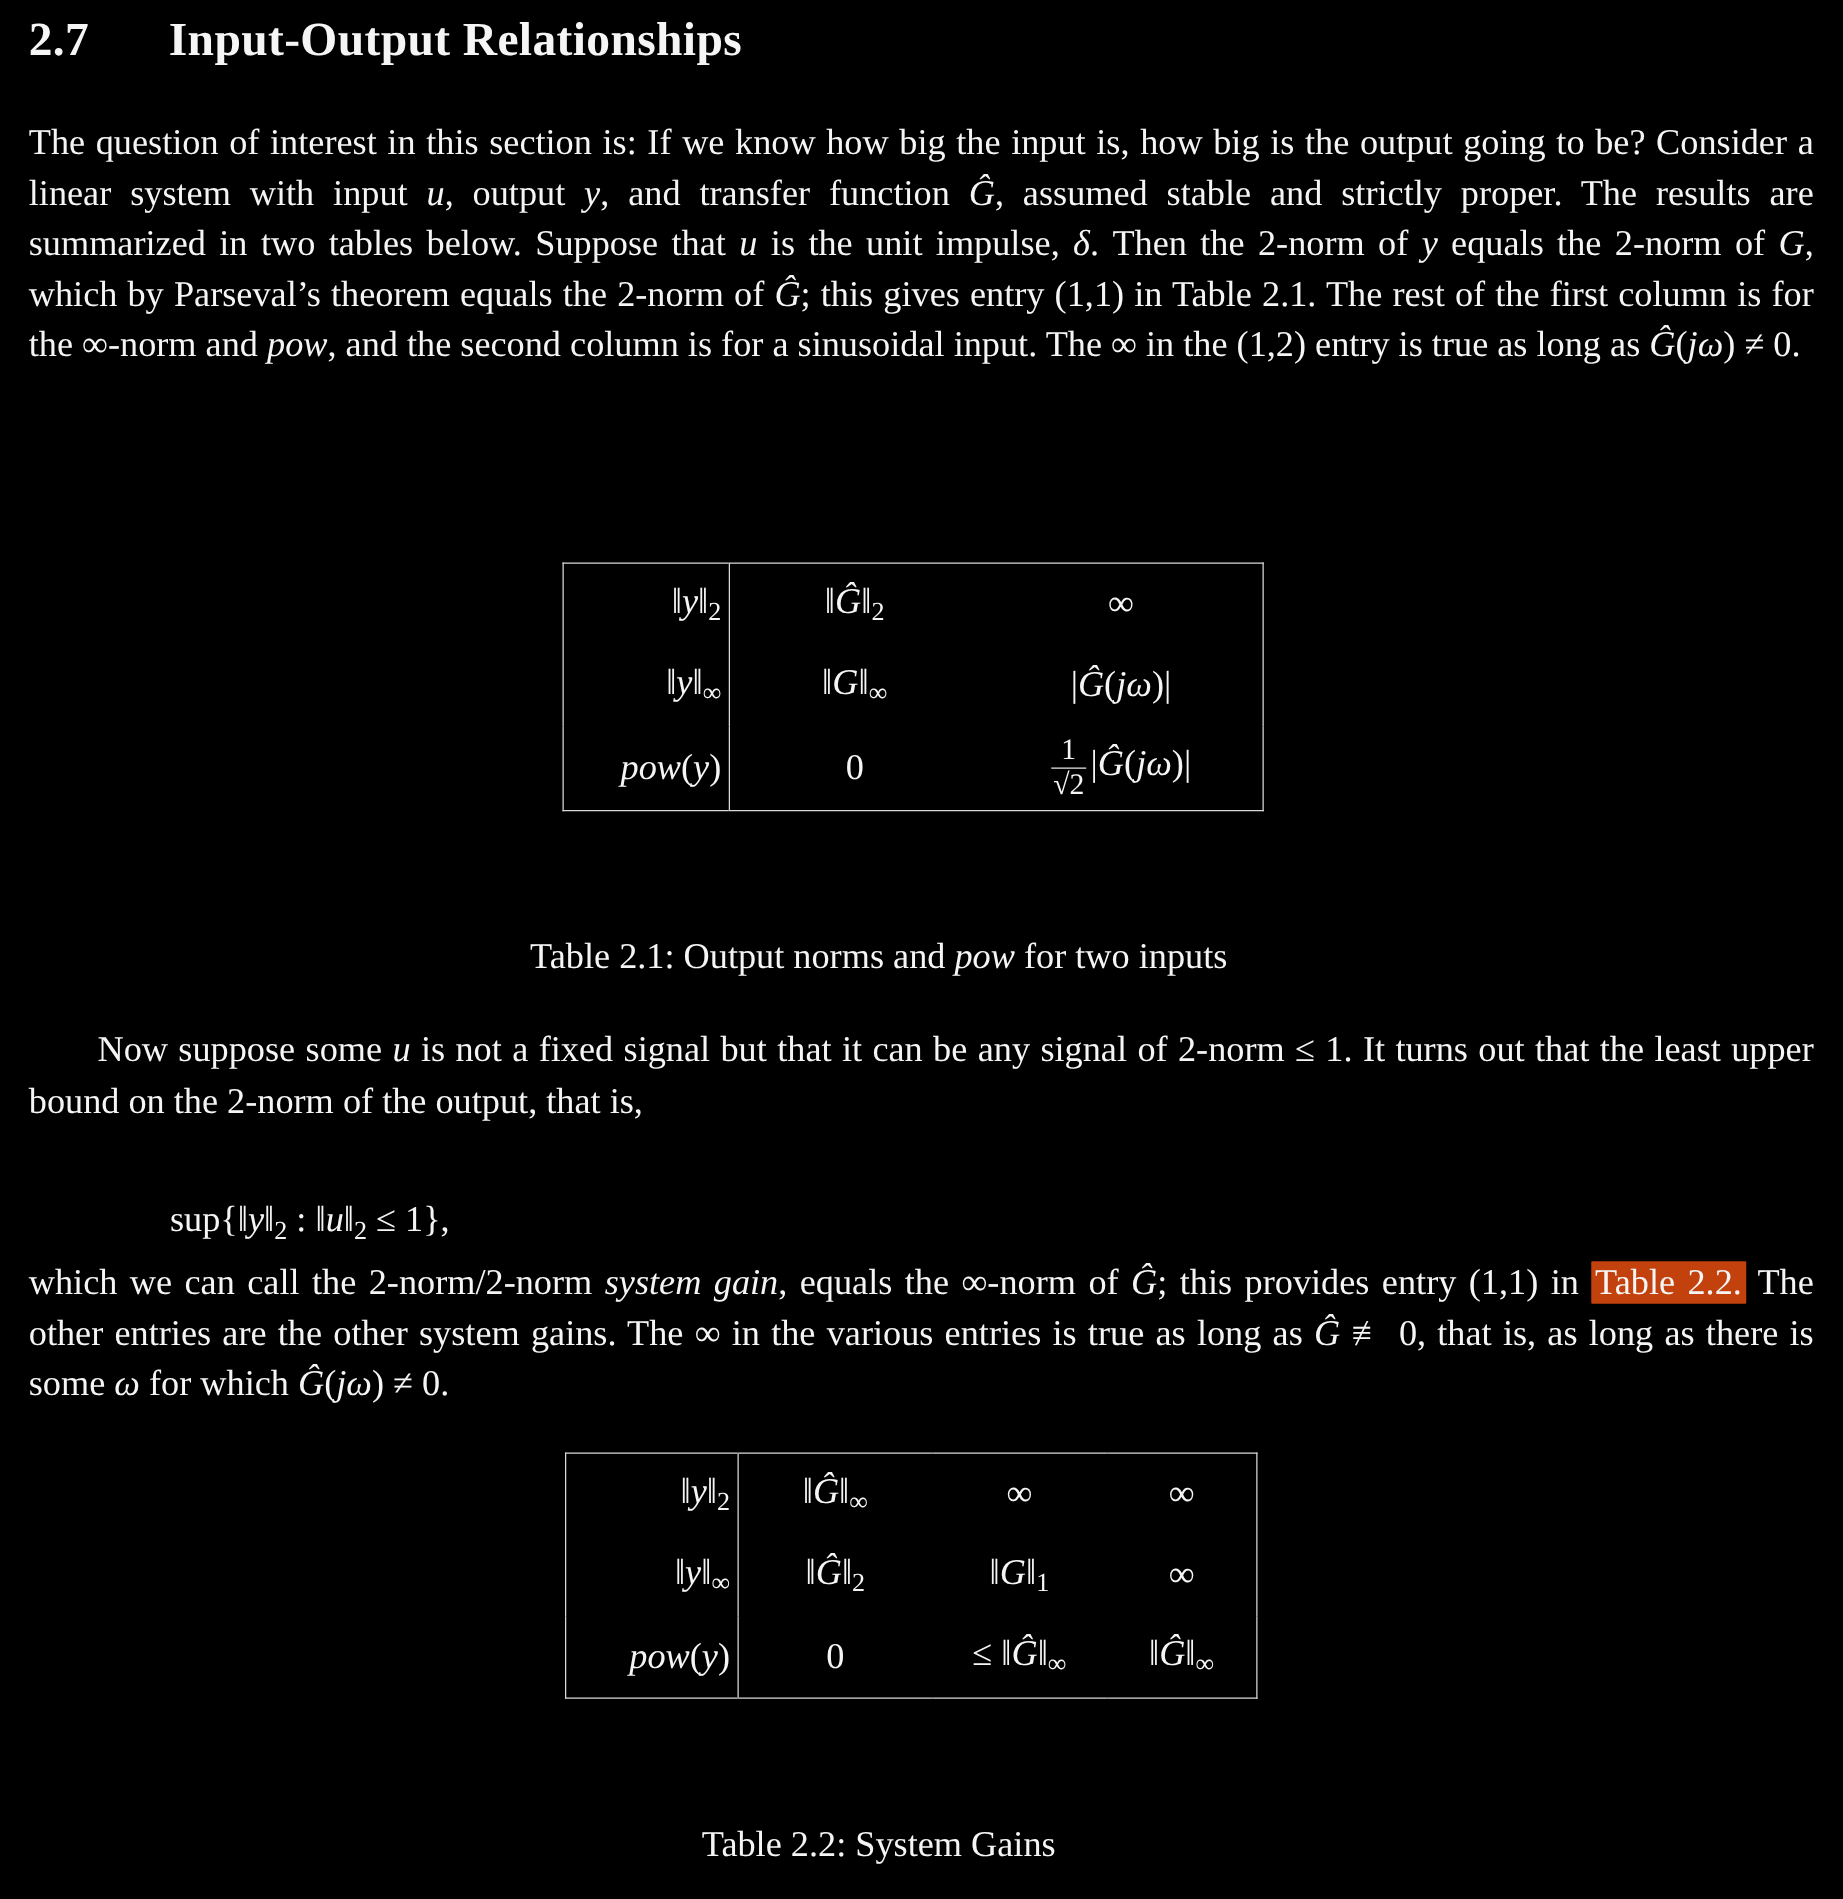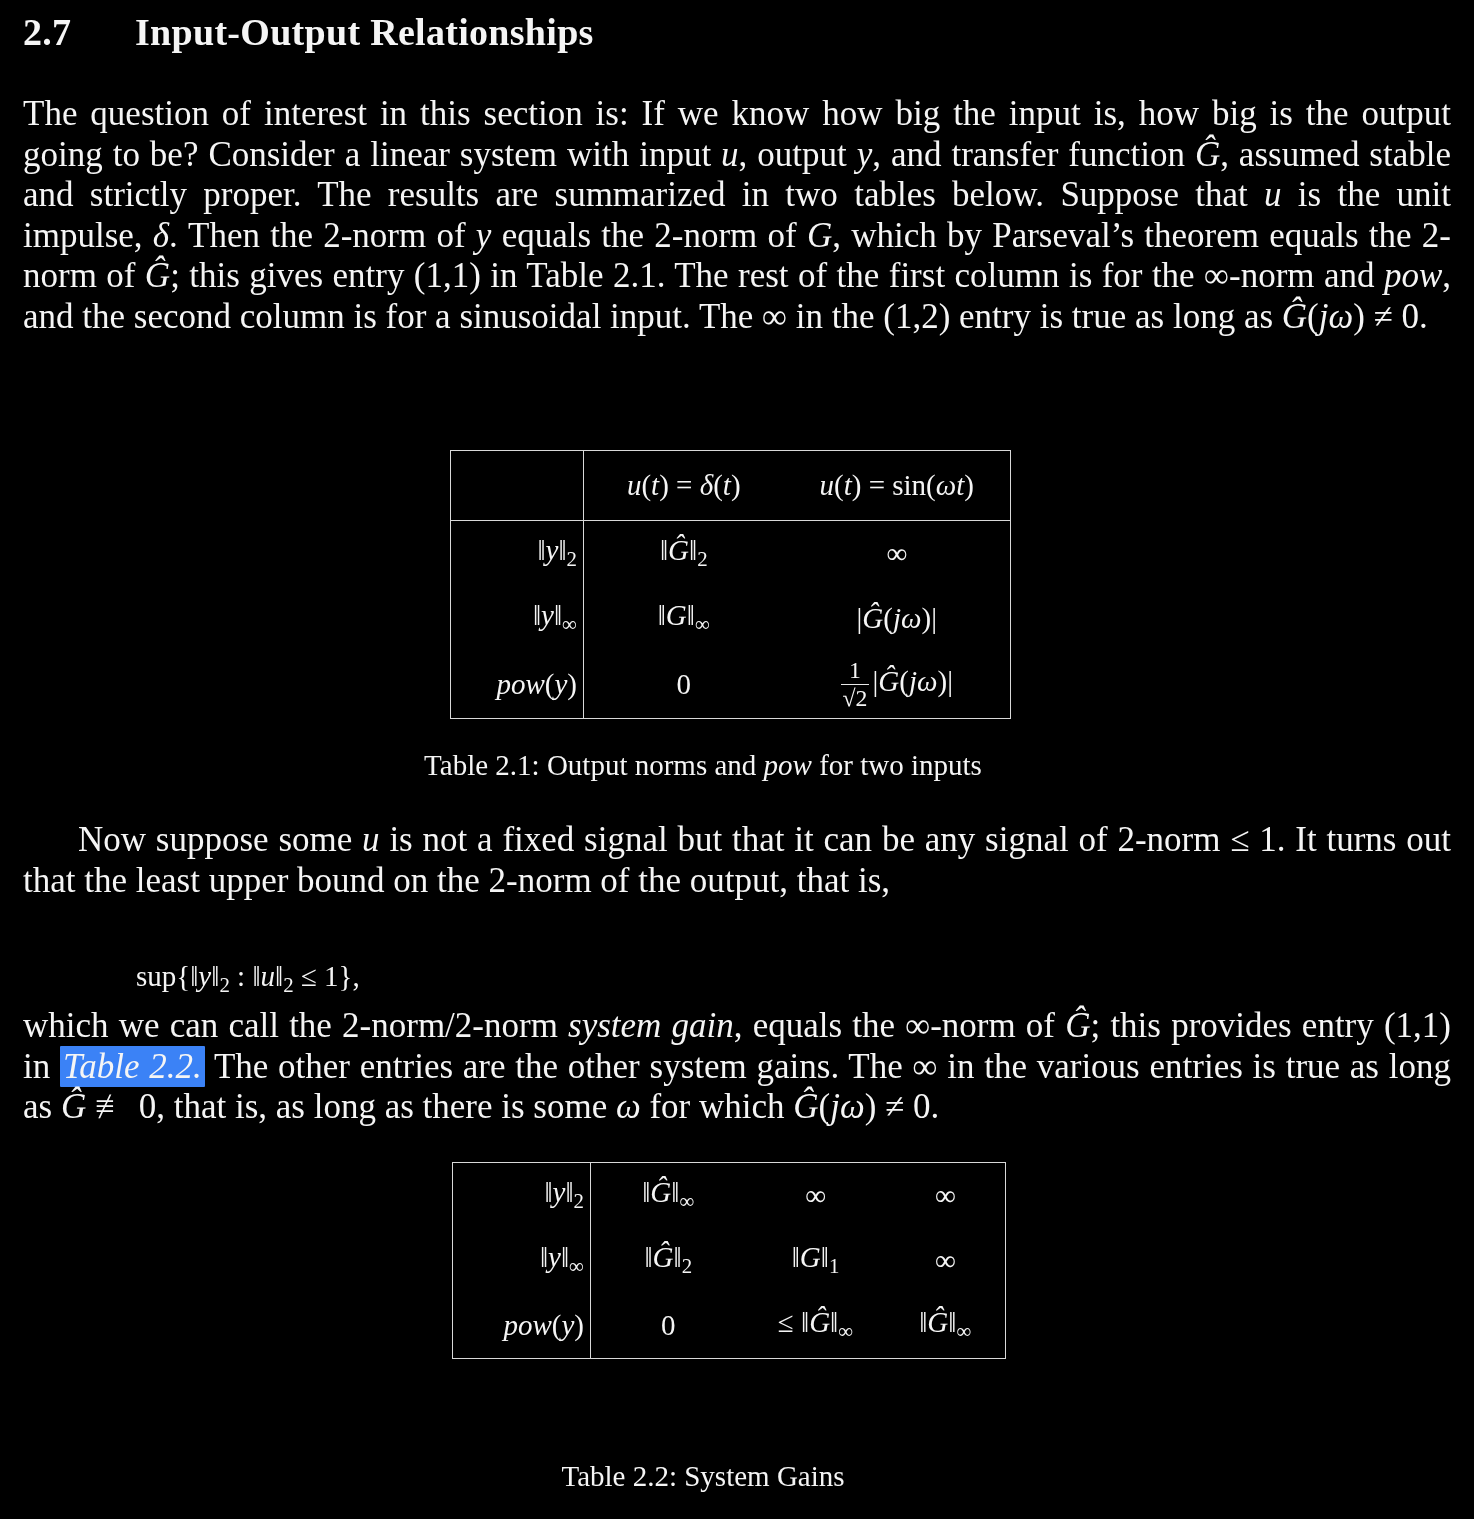--- a/index.html
+++ b/index.html
@@ -4,28 +4,28 @@
 <style>
   html,body{margin:0;padding:0;}
   body{
     width:1474px;height:1519px;
     background:#000000;color:#f5f5f5;
     font-family:"Liberation Serif","DejaVu Serif",serif;
     position:relative;overflow:hidden;
   }
   .it{font-style:italic;}
   .sb{font-size:0.72em;vertical-align:-0.28em;letter-spacing:0;}
-  .hl{background:#3b82f6;padding:1px 3px;border-radius:1px;font-style:italic;}
+  .hl{background:#c2410c;padding:1px 3px;border-radius:1px;}
   h1{
     position:absolute;top:10px;left:23px;margin:0;
     font-size:38px;font-weight:700;letter-spacing:0.3px;
   }
   .h-num{display:inline-block;min-width:112px;}
   .para{
-    font-size:35px;line-height:40.6px;text-align:justify;margin:0;
+    font-size:29px;line-height:40.6px;text-align:justify;margin:0;
     position:absolute;left:23px;width:1428px;
   }
   .p1{top:94px;}
   .p2{top:820px;text-indent:55px;}
   .p3{top:1006px;}
   .eq{position:absolute;top:944px;left:120px;font-size:29px;margin:16px;}
   .caption{
     position:absolute;left:0;width:1406px;text-align:center;
     font-size:29px;margin:0;
   }
@@ -63,25 +63,20 @@
 
 <p class="para p1"><span>The question of interest in this section is: If we know how big the input is, how big is the output going to be? Consider a linear system with input </span><span class="it">u</span><span>, output </span><span class="it">y</span><span>, and transfer function </span><span class="it">Ĝ</span><span>, assumed stable and strictly proper. The results are summarized in two tables below. Suppose that </span><span class="it">u</span><span> is the unit impulse, </span><span class="it">δ</span><span>. Then the 2-norm of </span><span class="it">y</span><span> equals the 2-norm of </span><span class="it">G</span><span>, which by Parseval’s theorem equals the 2-norm of </span><span class="it">Ĝ</span><span>; this gives entry (1,1) in Table 2.1. The rest of the first column is for the ∞-norm and </span><span class="it">pow</span><span>, and the second column is for a sinusoidal input. The ∞ in the (1,2) entry is true as long as </span><span class="it">Ĝ</span><span>(</span><span class="it">jω</span><span>) ≠ 0.</span></p>
 
 <table class="t t1">
   <colgroup>
     <col style="width:133px">
       <col style="width:200px">
       <col style="width:227px">
   </colgroup>
   <tbody>
-      <tr class="hdr">
-    <th class="lbl"></th>
-    <th><span class="it">u</span><span>(</span><span class="it">t</span><span>) = </span><span class="it">δ</span><span>(</span><span class="it">t</span><span>)</span></th>
-    <th><span class="it">u</span><span>(</span><span class="it">t</span><span>) = sin(</span><span class="it">ωt</span><span>)</span></th>
-  </tr>
   <tr class="r1">
     <td class="lbl"><span>‖</span><span class="it">y</span><span>‖</span><span class="sb">2</span></td>
     <td><span>‖</span><span class="it">Ĝ</span><span>‖</span><span class="sb">2</span></td>
     <td><span>∞</span></td>
   </tr>
   <tr class="r2">
     <td class="lbl"><span>‖</span><span class="it">y</span><span>‖</span><span class="sb">∞</span></td>
     <td><span>‖</span><span class="it">G</span><span>‖</span><span class="sb">∞</span></td>
     <td><span>|</span><span class="it">Ĝ</span><span>(</span><span class="it">jω</span><span>)|</span></td>
   </tr>

